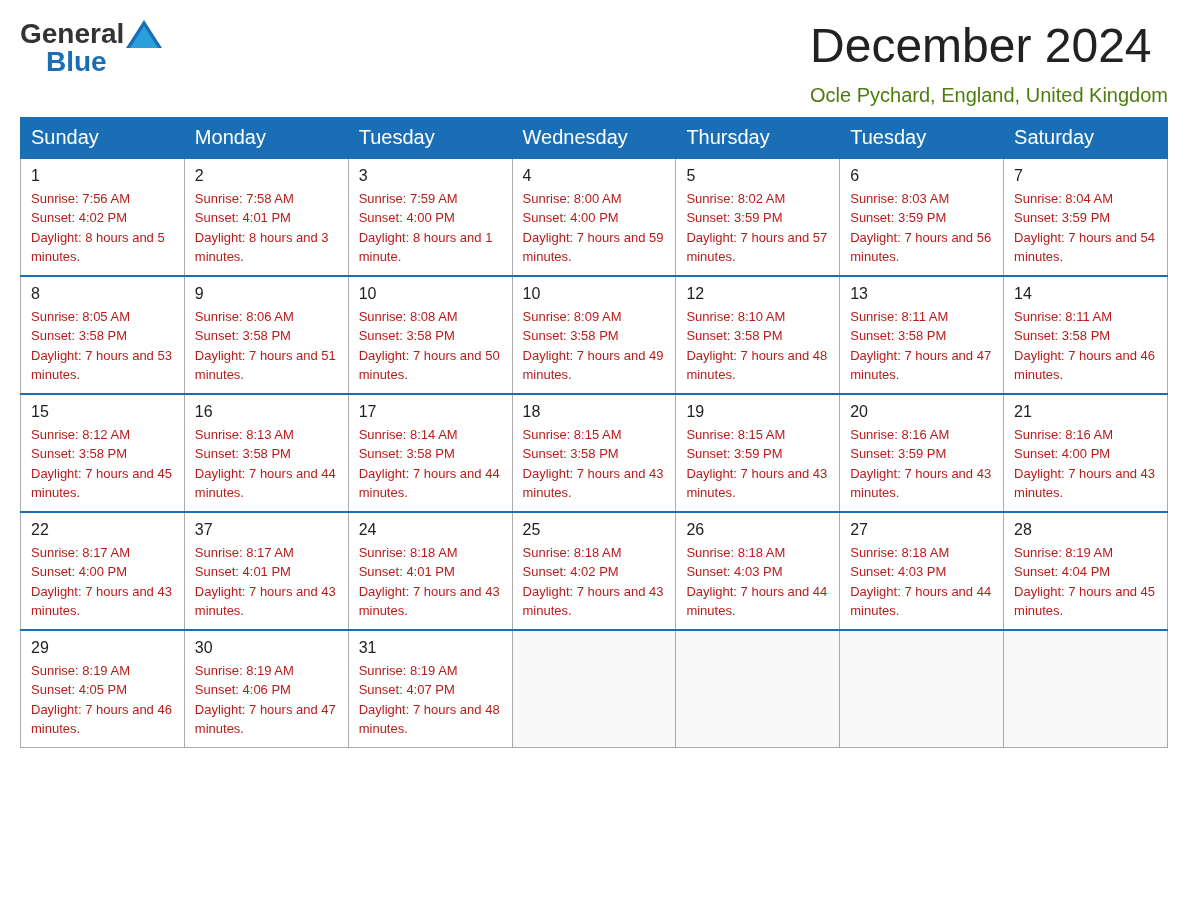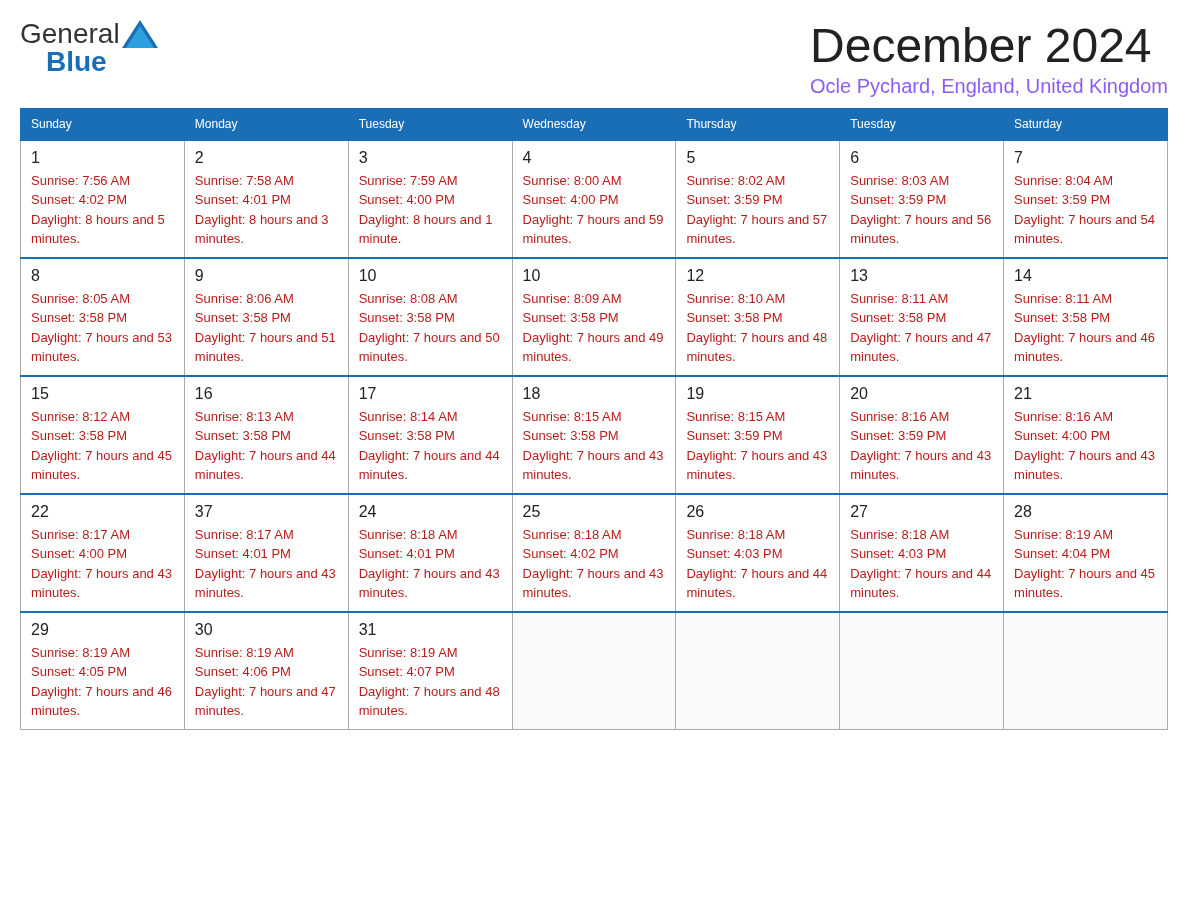--- a/index.html
+++ b/index.html
@@ -16,21 +16,21 @@
       align-items: flex-start;
       margin-bottom: 10px;
     }
     .logo {
       display: flex;
       flex-direction: column;
       align-items: flex-start;
     }
     .logo-general {
       font-size: 28px;
-      font-weight: normal;
+      font-weight: bold;
       color: #333;
       line-height: 1;
     }
     .logo-blue {
       font-size: 28px;
       font-weight: bold;
       color: #1a6eb5;
       line-height: 1;
       margin-left: 26px;
     }
@@ -42,32 +42,32 @@
       text-align: left;
     }
     .month-title {
       font-size: 48px;
       font-weight: normal;
       color: #222;
       line-height: 1.1;
     }
     .location {
       font-size: 20px;
-      color: #8b5cf6;
-      margin-top: 2px;
+      color: #4d7c0f;
+      margin-top: 11px;
     }
     .calendar {
       width: 100%;
       border-collapse: collapse;
       margin-top: 10px;
     }
     .calendar th {
       background-color: #1a6eb5;
       color: #fff;
-      font-size: 12px;
+      font-size: 20px;
       font-weight: normal;
       padding: 8px 10px;
       text-align: left;
       border: 1px solid #1a6eb5;
     }
     .calendar td {
       vertical-align: top;
       padding: 8px 10px;
       border: 1px solid #aaa;
       border-top: 2px solid #1a6eb5;

